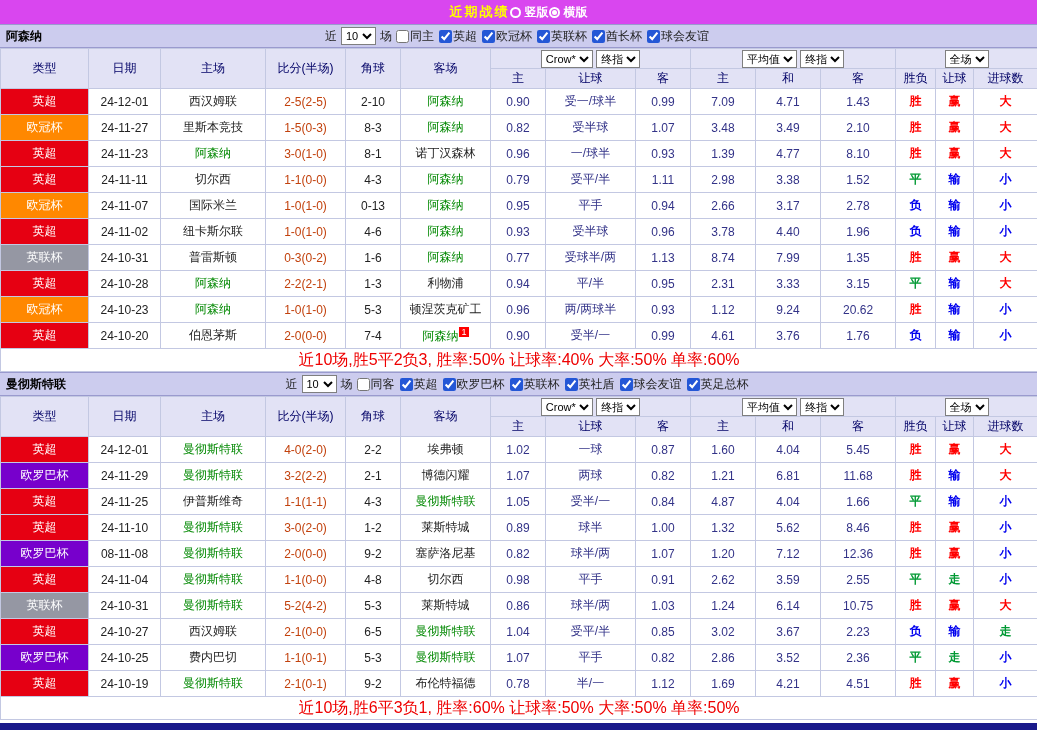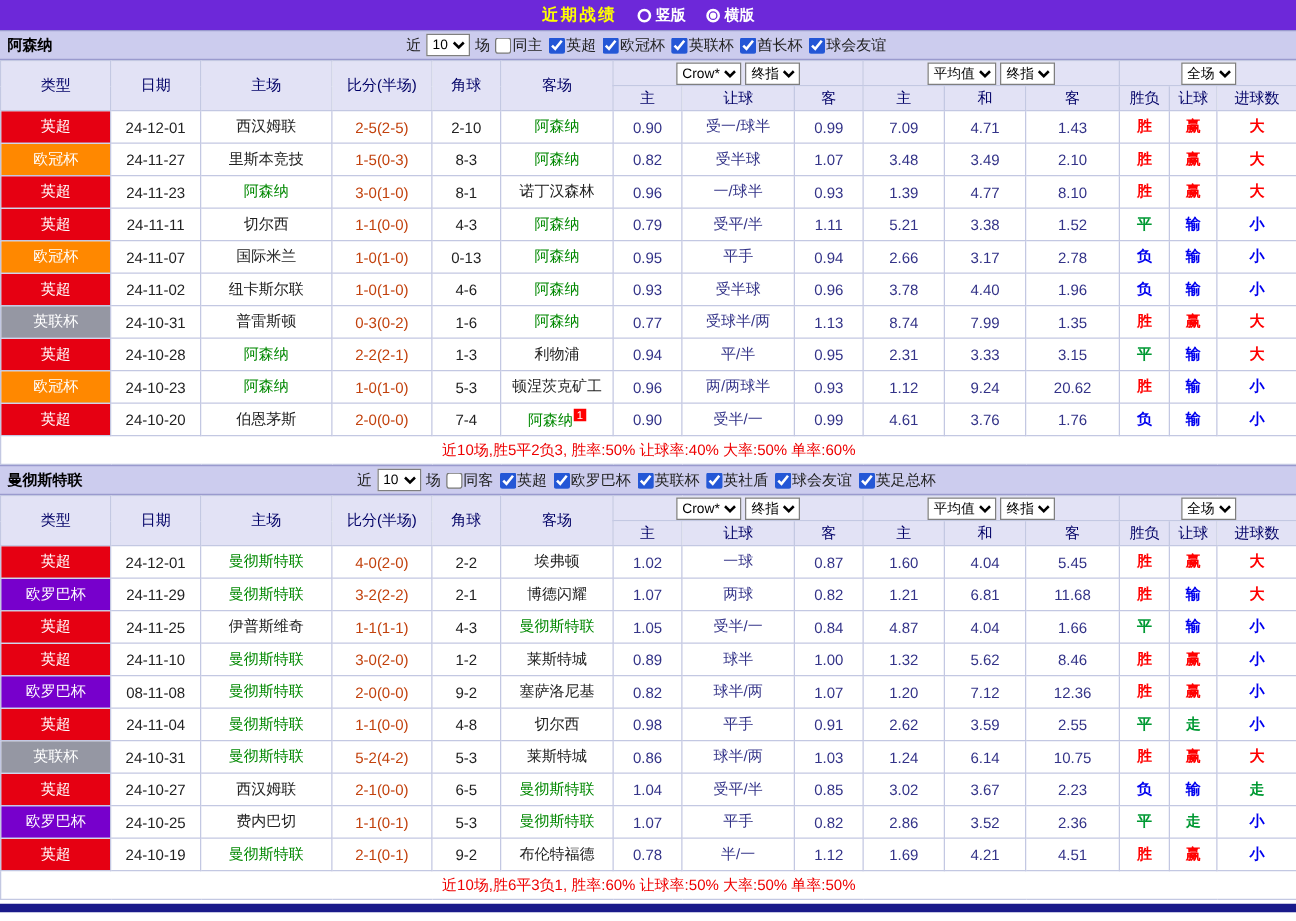--- a/index.html
+++ b/index.html
@@ -6,22 +6,22 @@
   html,body { margin:0; padding:0; }
   body {
     width:1037px;
     background:#ffffff;
     font-family:"Liberation Sans","DejaVu Sans",sans-serif;
     font-size:12px;
     color:#222;
   }
   
   .topbar {
-    height:24px; background:#6d28d9; color:#fff;
-    display:flex; align-items:center; justify-content:center; gap:16px;
+    height:24px; background:#d946ef; color:#fff;
+    display:flex; align-items:center; justify-content:center; gap:0;
   }
   .topbar .title { color:#ffff00; font-weight:bold; font-size:13px; letter-spacing:2px; }
   .radio { display:inline-flex; align-items:center; gap:4px; cursor:pointer; font-size:12px; font-weight:bold; }
   .rcircle {
     width:11px; height:11px; border-radius:50%;
     border:2px solid #fff; display:inline-block; position:relative; background:transparent;
   }
   .rcircle.sel::after {
     content:""; position:absolute; left:1px; top:1px; right:1px; bottom:1px;
     background:#fff; border-radius:50%;
@@ -52,21 +52,21 @@
     height:20px; font-size:12px;
   }
   thead .selcell { background:#e2e2f5; }
   tbody td { height:26px; background:#fff; }
   .type-cell { color:#fff; font-size:12px; }
   .team { color:#222; }
   .focus { color:#008800; }
   .score { color:#c2410c; }
   .num { color:#333388; }
   .bold { font-weight:bold; }
-  tfoot td { height:23px; color:#ee0000; background:#fff; font-size:12px; }
+  tfoot td { height:23px; color:#ee0000; background:#fff; font-size:16px; }
   .sup-badge {
     background:#ff0000; color:#fff; font-size:9px; line-height:10px;
     padding:0 2px; margin-left:1px; vertical-align:super; display:inline-block;
   }
   .bottombar { height:7px; background:#1a1a8a; margin-top:3px; }
 </style>
 </head>
 <body>
 
 <div class="topbar">
@@ -221,21 +221,21 @@
         <tr>
           <td class="type-cell" style="background: rgb(230, 0, 18);">英超</td>
           <td>24-11-11</td>
           <td class="team">切尔西</td>
           <td class="score">1-1(0-0)</td>
           <td>4-3</td>
           <td class="focus">阿森纳</td>
           <td class="num">0.79</td>
           <td class="num">受平/半</td>
           <td class="num">1.11</td>
-          <td class="num">5.21</td>
+          <td class="num">2.98</td>
           <td class="num">3.38</td>
           <td class="num">1.52</td>
           <td class="bold" style="color: rgb(0, 153, 51);">平</td>
           <td class="bold" style="color: rgb(0, 0, 238);">输</td>
           <td class="bold" style="color: rgb(0, 0, 238);">小</td>
         </tr>
         <tr>
           <td class="type-cell" style="background: rgb(255, 136, 0);">欧冠杯</td>
           <td>24-11-07</td>
           <td class="team">国际米兰</td>

